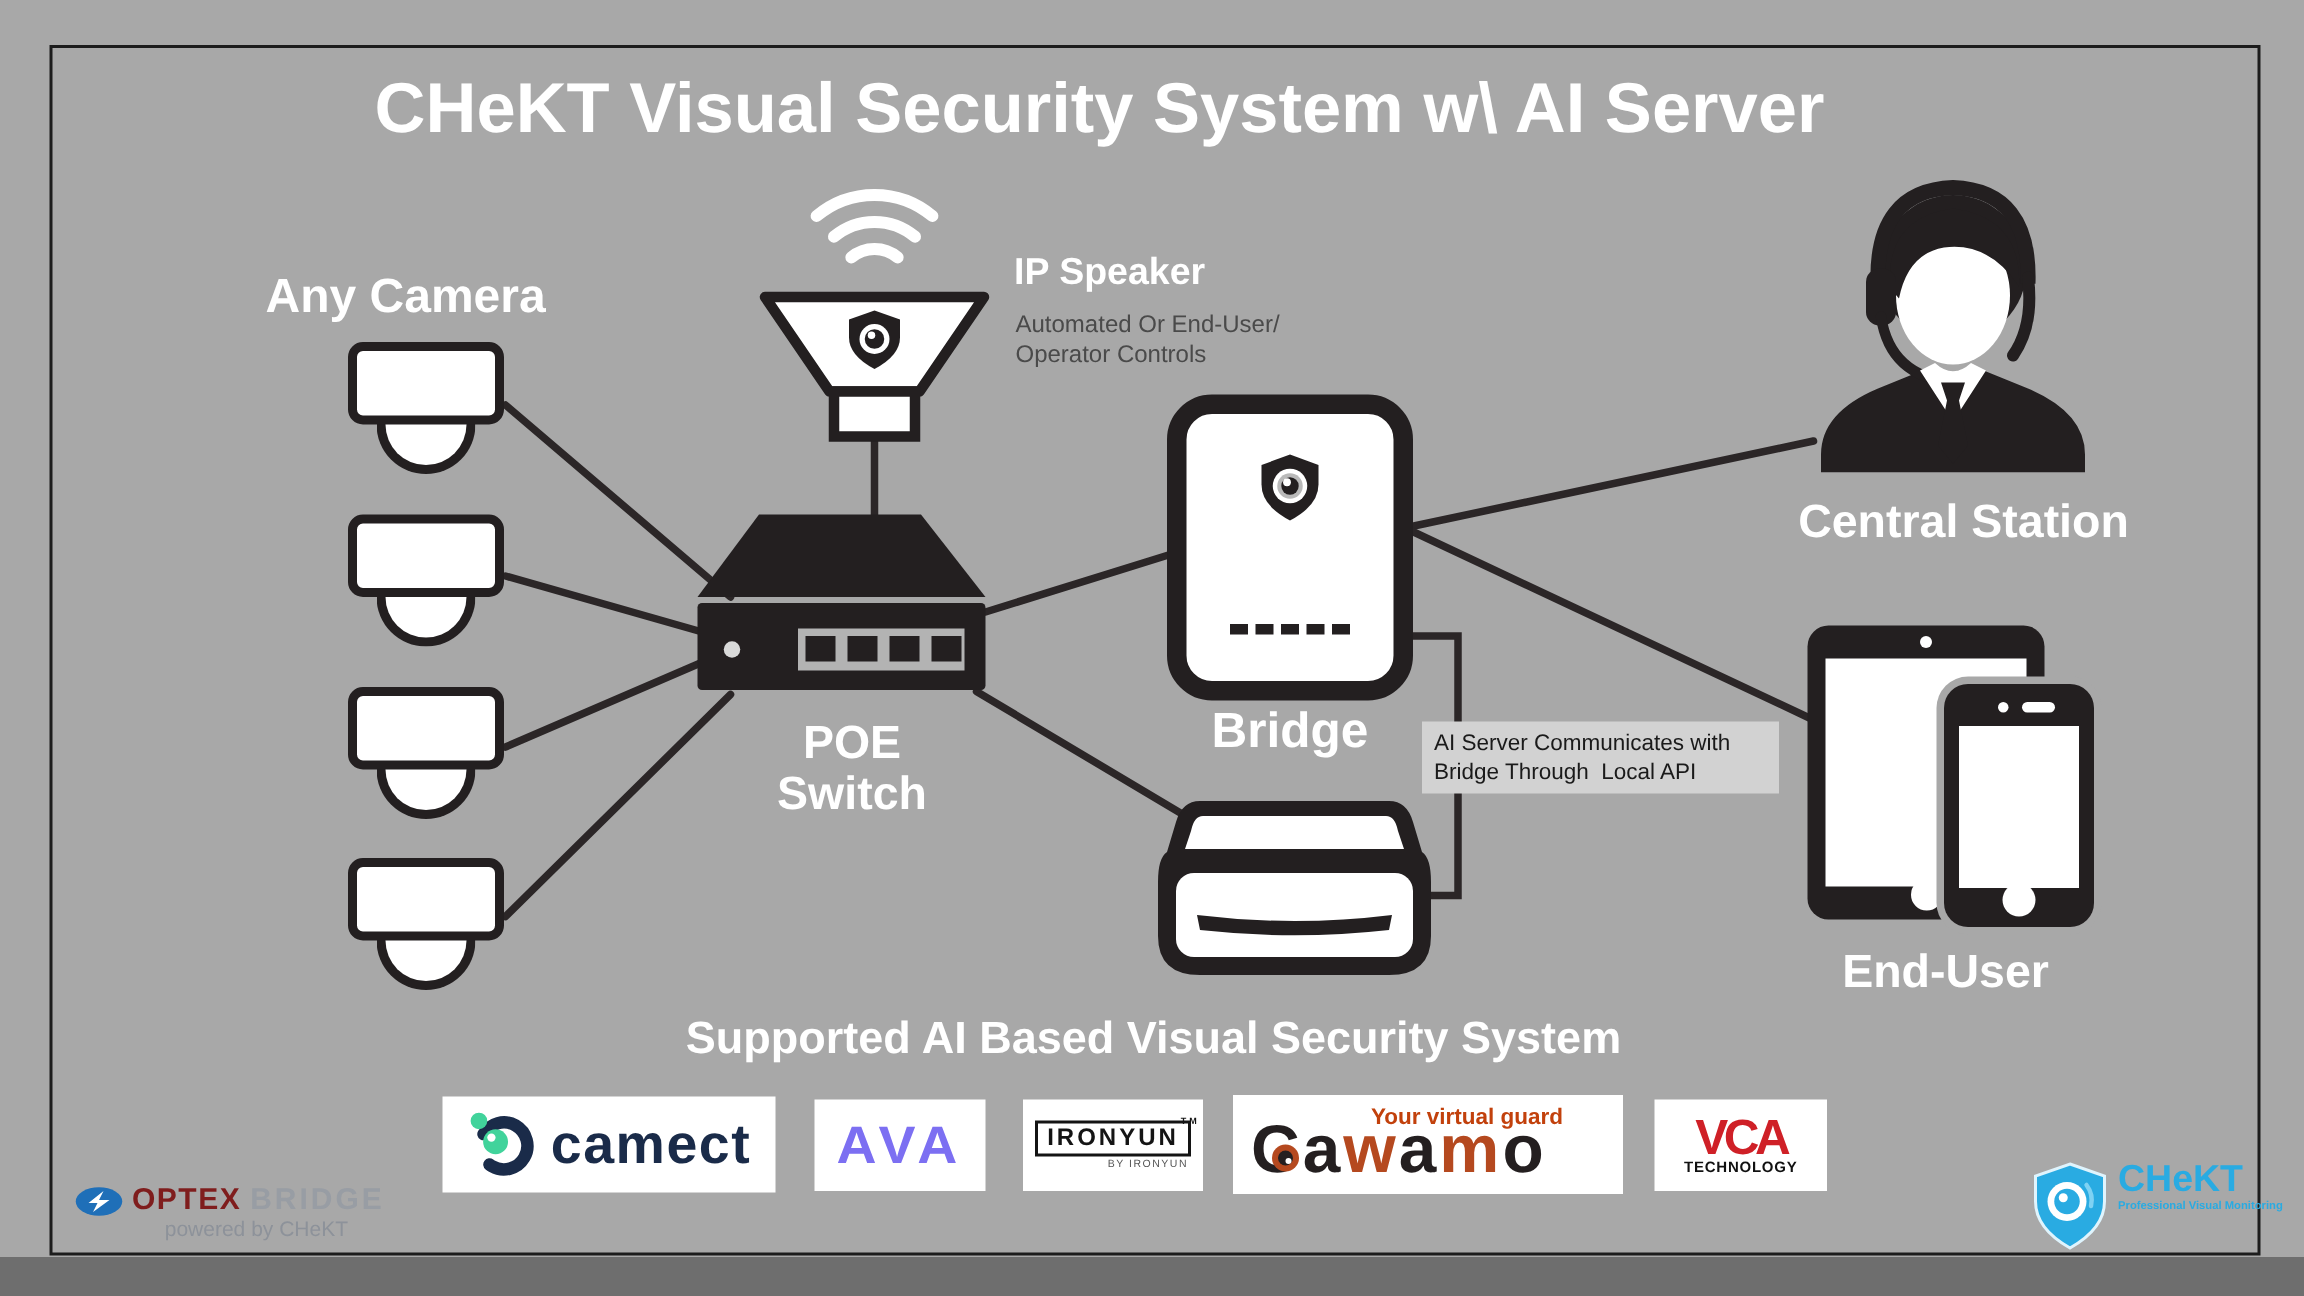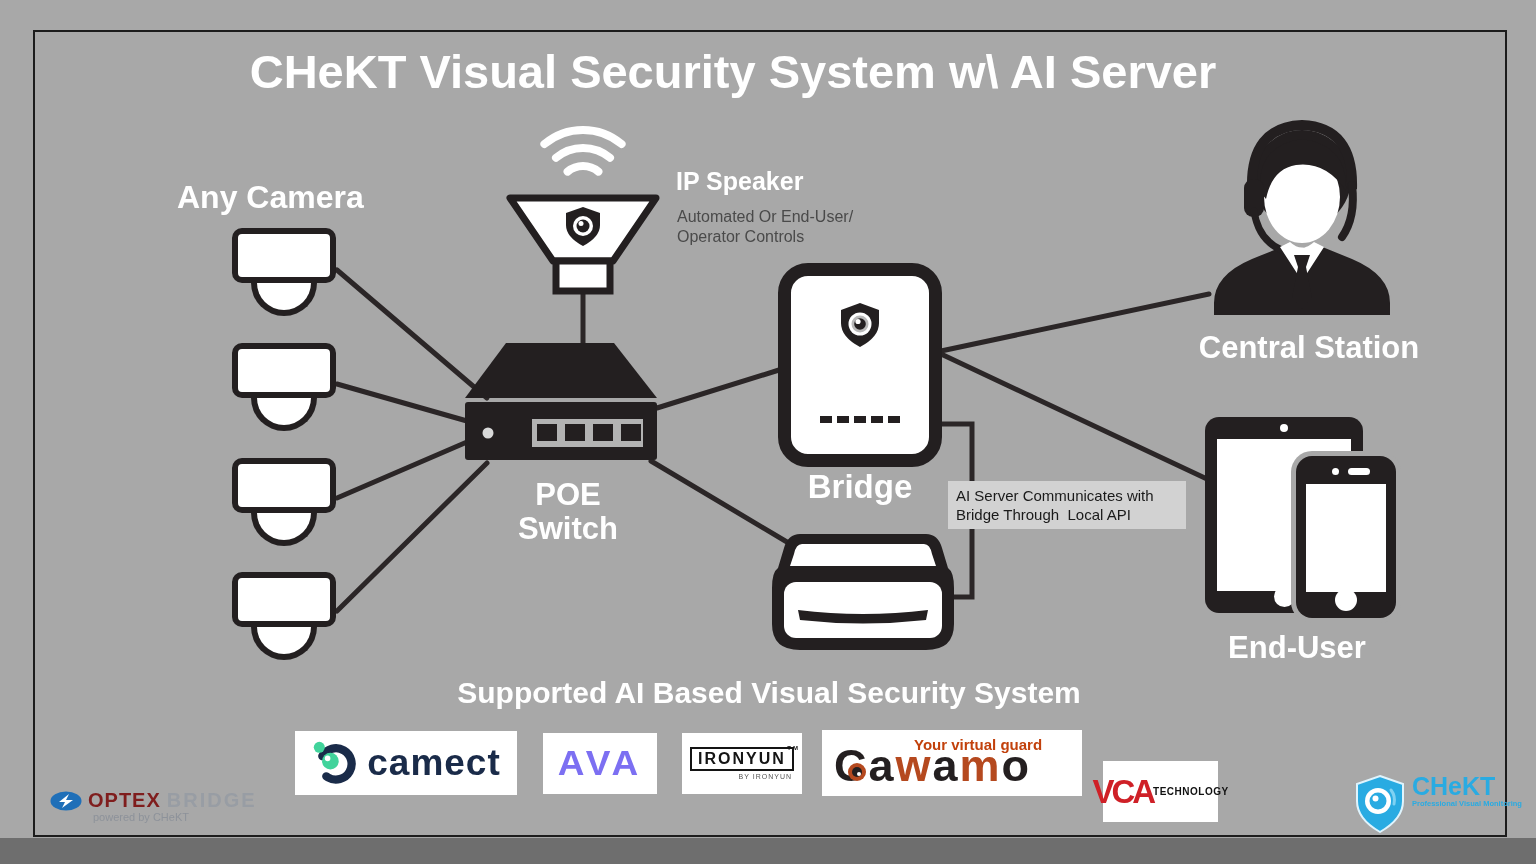--- a/index.html
+++ b/index.html
@@ -46,29 +46,29 @@
   .vaidio .box{border:2.5px solid #141414;padding:1px 6px;font-size:16px;font-weight:bold;color:#141414;
                letter-spacing:2px;position:relative;}
   .vaidio .tm{position:absolute;right:-8px;top:-4px;font-size:6px;color:#141414;}
   .vaidio .by{font-size:7px;color:#555;letter-spacing:1px;align-self:flex-end;margin:2px 10px 0 0;}
   .cawamo{left:822px;top:730px;width:260px;height:66px;}
   .cw-tag{position:absolute;left:92px;top:6px;font-size:15px;color:#c2410c;font-weight:bold;}
   .cw-row{position:absolute;left:12px;top:12px;font-size:45px;font-weight:bold;letter-spacing:2px;line-height:48px;}
   .cw-eye{position:absolute;left:26px;top:33px;width:18px;height:18px;border-radius:50%;background:#b5491f;}
   .cw-eye .pupil{position:absolute;left:4px;top:4px;width:10px;height:10px;border-radius:50%;background:#241f20;}
   .cw-eye .glint{position:absolute;left:5px;top:5px;width:4px;height:4px;border-radius:50%;background:#fff;}
-  .vca{left:1103px;top:733px;width:115px;height:61px;flex-direction:row;margin-top:28px;}
+  .vca{left:1103px;top:733px;width:115px;height:61px;flex-direction:column;}
   .vca .txt{font-size:33px;font-weight:900;color:#cf2027;letter-spacing:-3px;line-height:30px;}
   .vca .sub2{font-size:10px;font-weight:800;color:#111;letter-spacing:.5px;}
   
   .optex{left:50px;top:789px;z-index:2;}
   .optex .row{display:flex;align-items:center;gap:6px;}
   .optex .b1{font-size:20px;font-weight:700;color:#7f1d1d;letter-spacing:1px;}
   .optex .b2{font-size:20px;font-weight:800;color:#989da4;letter-spacing:2px;}
-  .optex .pw{font-size:11px;color:#8d929a;text-align:center;width:182px;margin-top:-1px;}
+  .optex .pw{font-size:14px;color:#8d929a;text-align:right;width:182px;margin-top:-1px;}
   .chekt{left:1354px;top:774px;z-index:2;display:flex;align-items:flex-start;gap:6px;}
   .chekt .nm{font-size:25px;font-weight:bold;color:#29abe2;line-height:25px;}
   .chekt .sb{font-size:7.5px;font-weight:bold;color:#29abe2;}
 </style>
 </head>
 <body>
 
 <div class="canvas">
   <div class="frame"></div>
 

